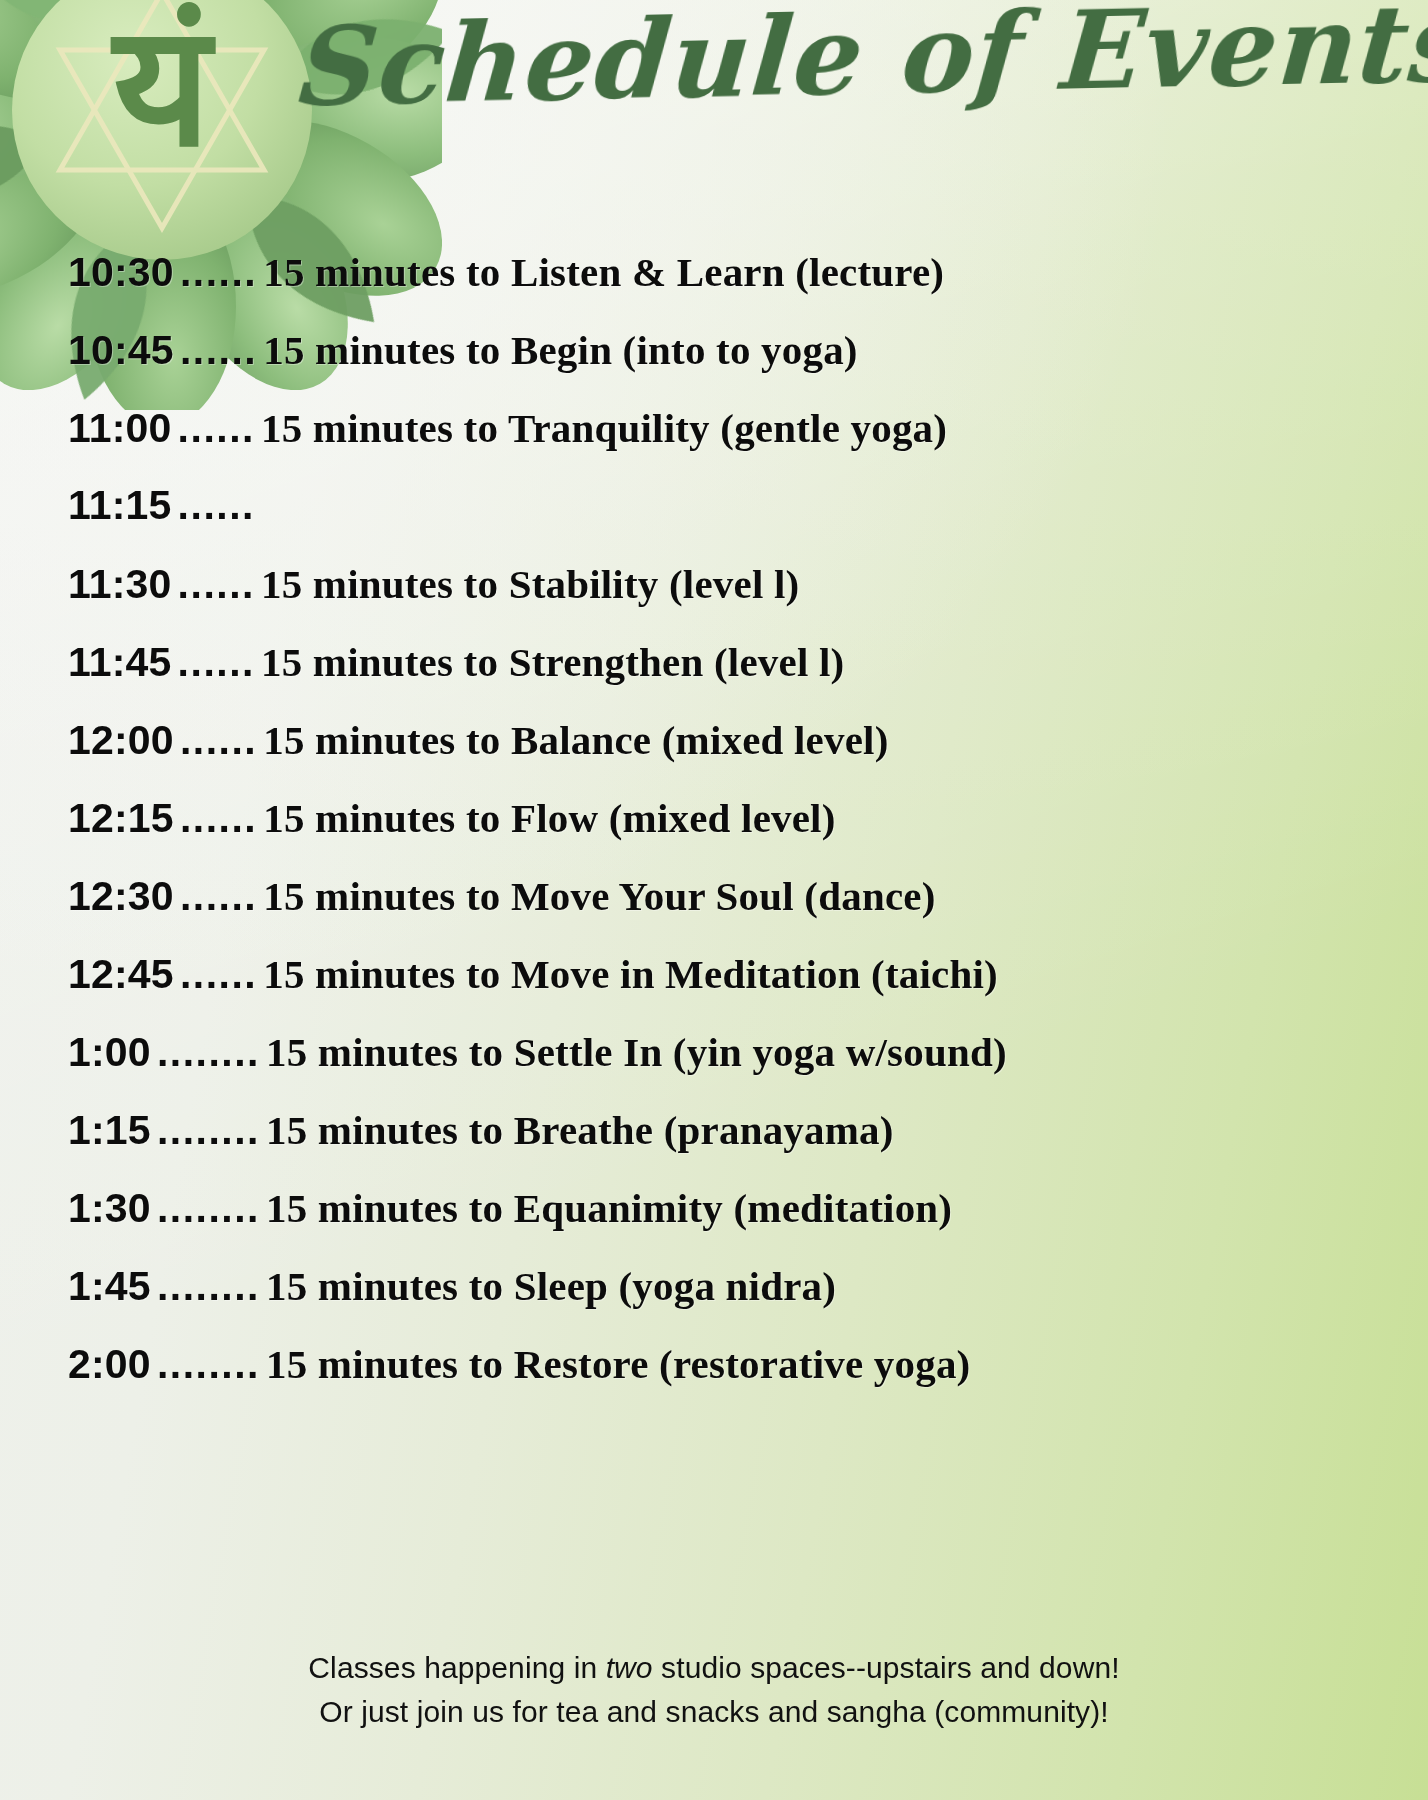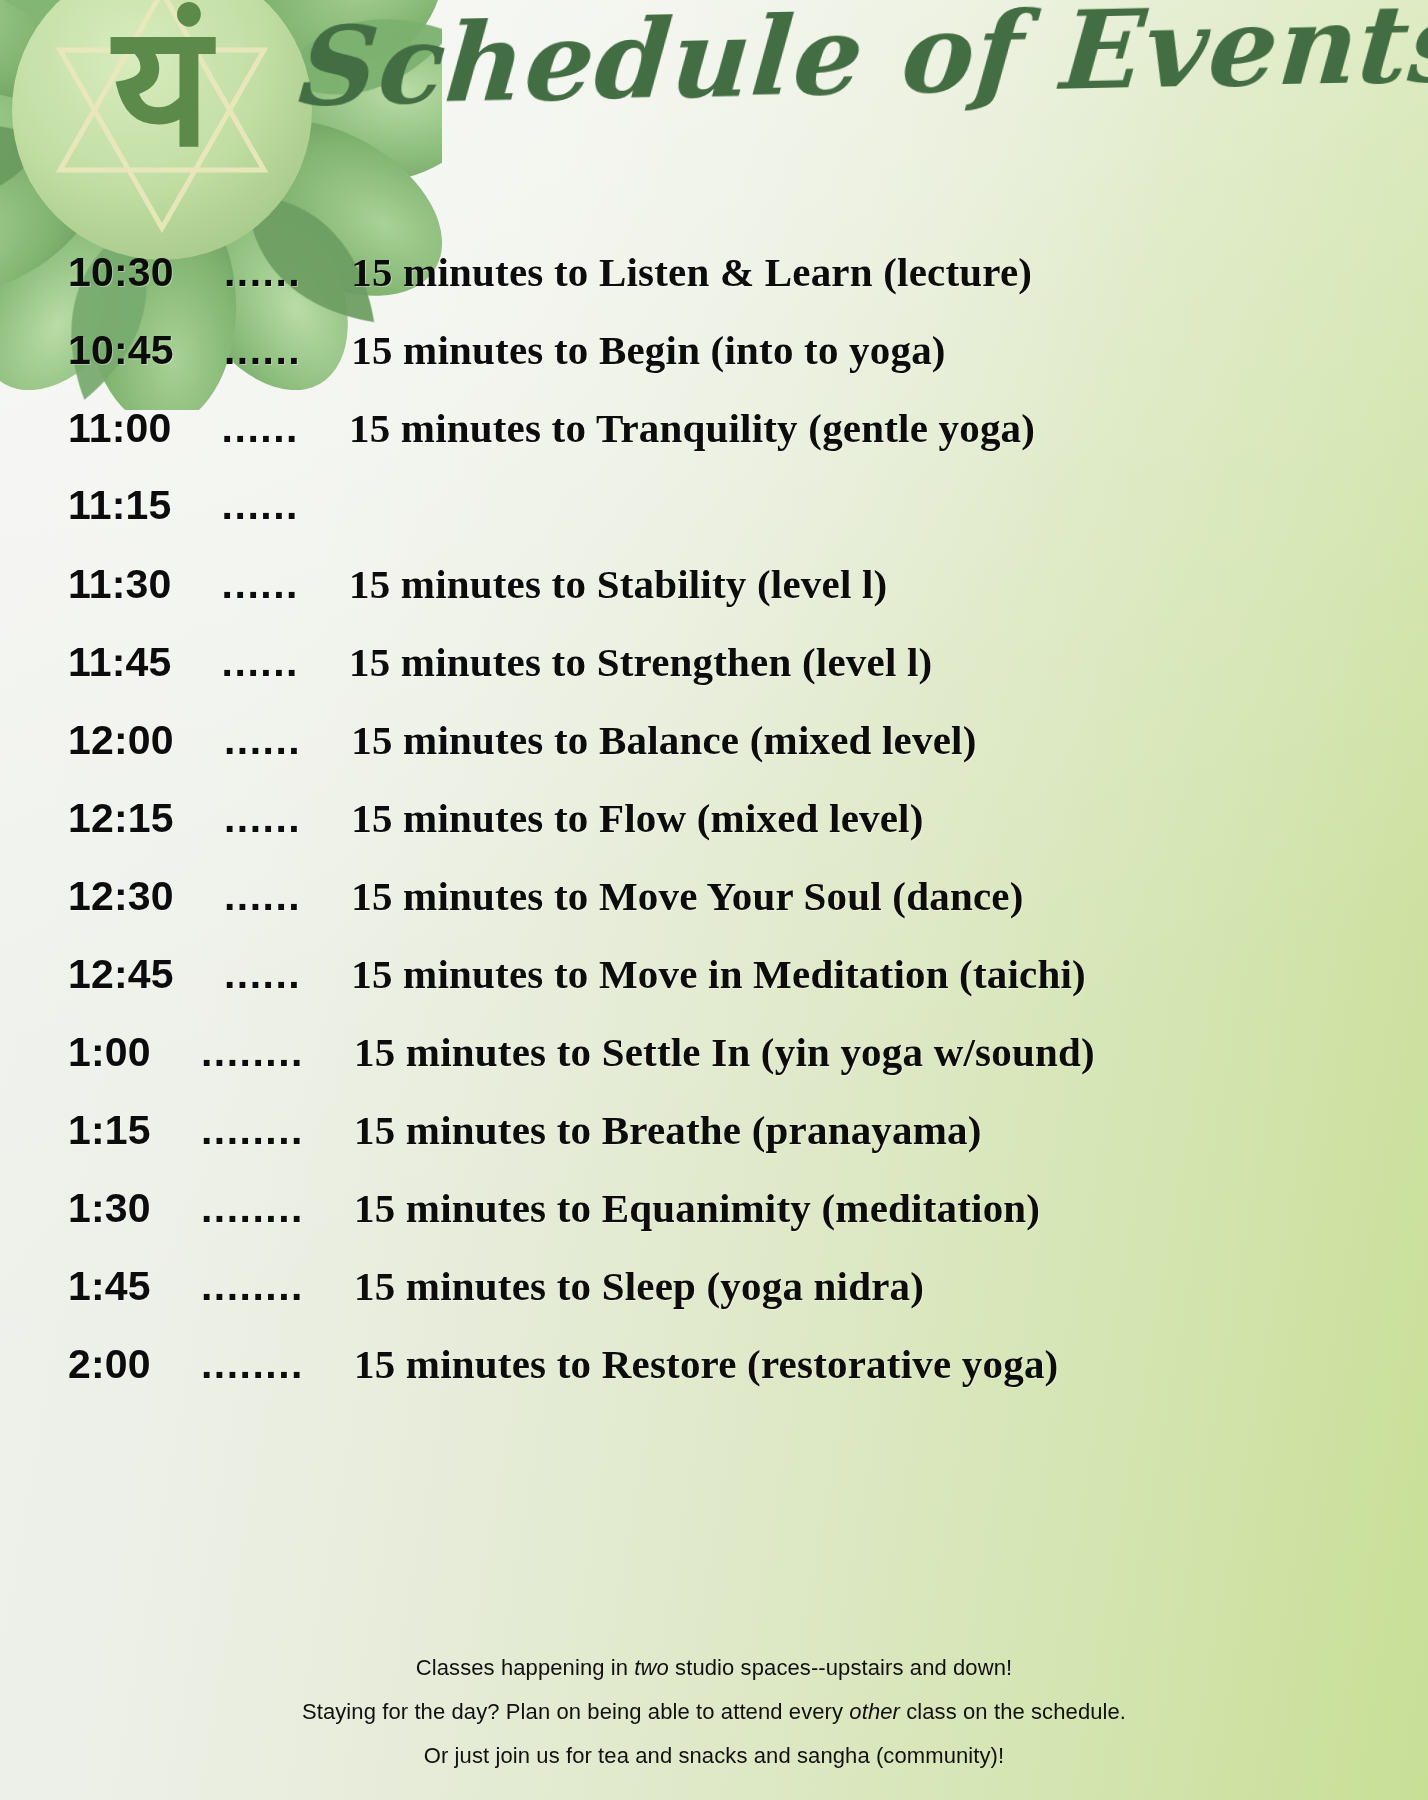--- a/index.html
+++ b/index.html
@@ -79,21 +79,20 @@
     align-items:baseline;
     padding-left:68px;
     height:78px;
     color:#0c0c0c;
     font-family:"Liberation Sans Narrow","Liberation Sans",sans-serif;
     font-weight:700;
     font-size:41px;
     letter-spacing:0.2px;
     white-space:nowrap;
     text-shadow: 1px 1px 0 rgba(255,255,255,0.35);
-    gap: 44px;
   }
   .row .time{
     display:inline-block;
     font-weight:700;
   }
   .row .dots{
     display:inline-block;
     font-weight:700;
     letter-spacing:1.5px;
     margin:0 6px 0 6px;
@@ -107,21 +106,21 @@
   
   .footer{
     position:absolute;
     left:0; top:1646px;
     width:1428px;
     z-index:4;
     text-align:center;
     color:#111111;
     font-family:"Liberation Sans Narrow","Liberation Sans",sans-serif;
     font-weight:400;
-    font-size:22px;
+    font-size:30px;
     line-height:44px;
     letter-spacing:0.1px;
   }
   .footer .fline{ white-space:nowrap; }
   .footer em{ font-style:italic; }
 </style>
 </head>
 <body>
 
 <div class="poster">
@@ -311,18 +310,17 @@
       <span class="time">2:00</span>
       <span class="dots">........</span>
       <span class="desc">15 minutes to Restore (restorative yoga)</span>
     </div>
 
   </div>
 
   <div class="footer">
     <div class="fline"><span>Classes  happening in </span><em>two</em><span> studio spaces--upstairs and down!</span></div>
 
-    <div class="fline"><span>Staying for the day? Plan on being able to attend every </span><em>other</em><span> class on the schedule.</span></div>
 
     <div class="fline">Or just join us for tea and snacks and sangha (community)!</div>
   </div>
 
 </div>
 
 </body></html>

